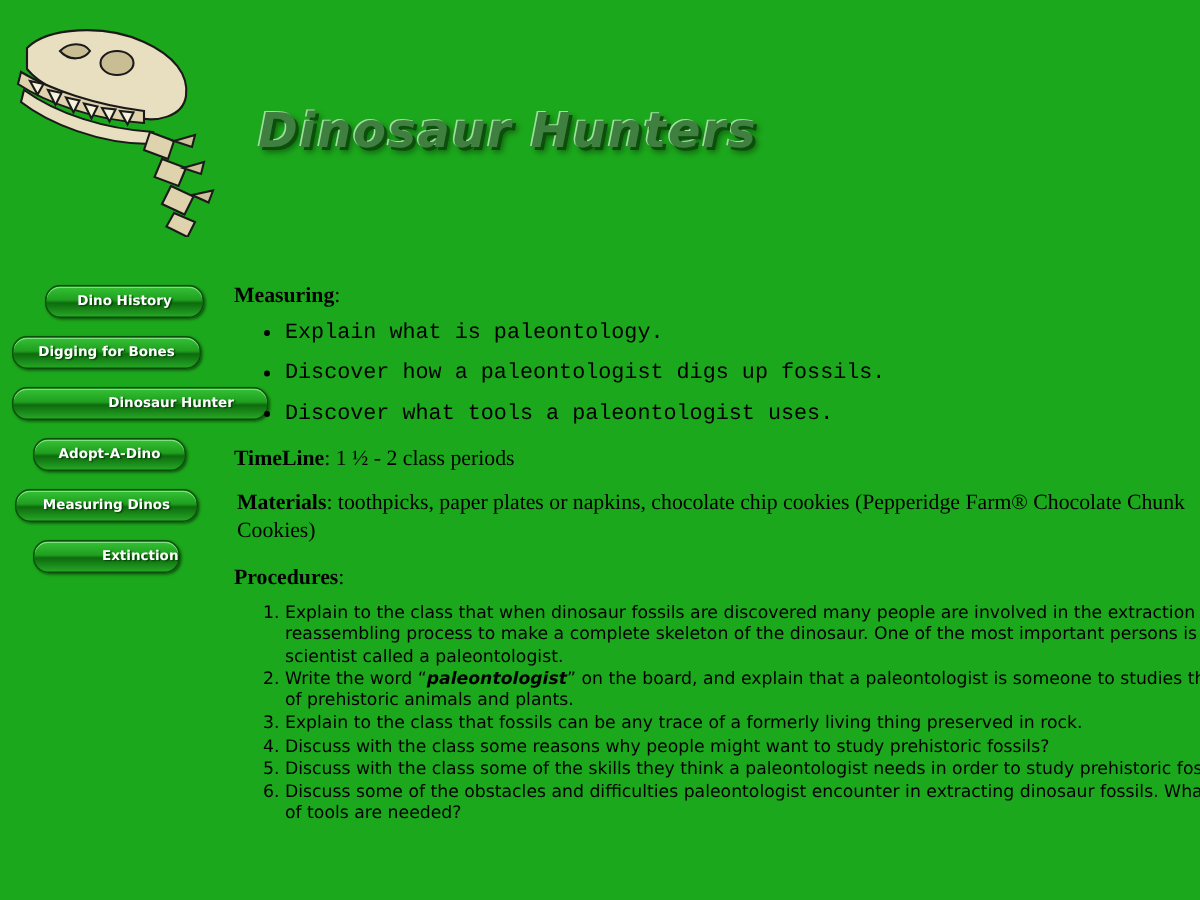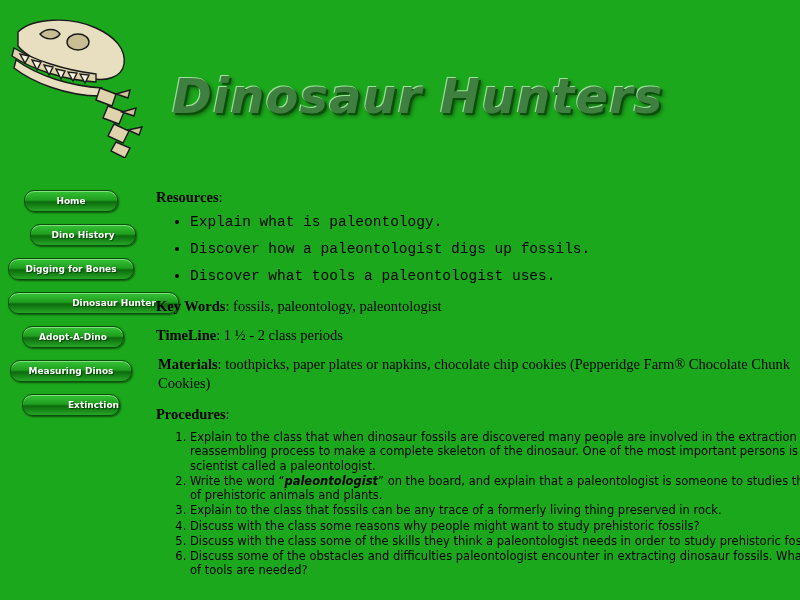--- a/index.html
+++ b/index.html
@@ -32,21 +32,21 @@
     width: 150px;
     height: 150px;
   }
   .site-title {
     position: absolute;
     left: 172px;
     top: 68px;
     font-family: "DejaVu Sans", sans-serif;
     font-style: italic;
     font-weight: bold;
-    font-size: 48px;
+    font-size: 32px;
     letter-spacing: 1px;
     color: #3f7f3f;
     text-shadow:
        2px 2px 0 #0b4f0b,
       -1px -1px 0 #9fe09f,
        3px 3px 4px rgba(0,0,0,0.45);
   }
 
   
   .sidebar {
@@ -164,23 +164,20 @@
             <path d="M118 104 l14 -4 l-2 8 z"></path>
             <path d="M124 122 l14 -3 l-3 8 z"></path>
           </g>
         </g>
       </svg>
     </div>
     <div class="site-title">Dinosaur Hunters</div>
   </div>
 
   <div class="sidebar">
-    <a class="navbtn w1">
-      <span>Home</span>
-    </a>
     <a class="navbtn w2">
       <span>Dino History</span>
     </a>
     <a class="navbtn w3">
       <span>Digging for Bones</span>
     </a>
     <a class="navbtn w4">
       <span>Dinosaur Hunter</span>
     </a>
     <a class="navbtn w5">
@@ -190,32 +187,29 @@
       <span>Measuring Dinos</span>
     </a>
     <a class="navbtn w7">
       <span>Extinction</span>
     </a>
   </div>
 
   <div class="content">
 
     <div class="sec sec-objectives">
-      <b>Resources</b><span>:</span>
+      <b>Measuring</b><span>:</span>
     </div>
 
     <ul class="bullets">
       <li>Explain what is paleontology.</li>
       <li>Discover how a paleontologist digs up fossils.</li>
       <li>Discover what tools a paleontologist uses.</li>
     </ul>
 
-    <div class="line">
-      <b>Key Words</b><span>: fossils, paleontology, paleontologist</span>
-    </div>
 
     <div class="line">
       <b>TimeLine</b><span>: 1 ½ - 2 class periods</span>
     </div>
 
     <div class="materials">
       <b>Materials</b><span>: toothpicks, paper plates or napkins, chocolate chip cookies (Pepperidge Farm® Chocolate Chunk Cookies)</span>
     </div>
 
     <div class="sec">

